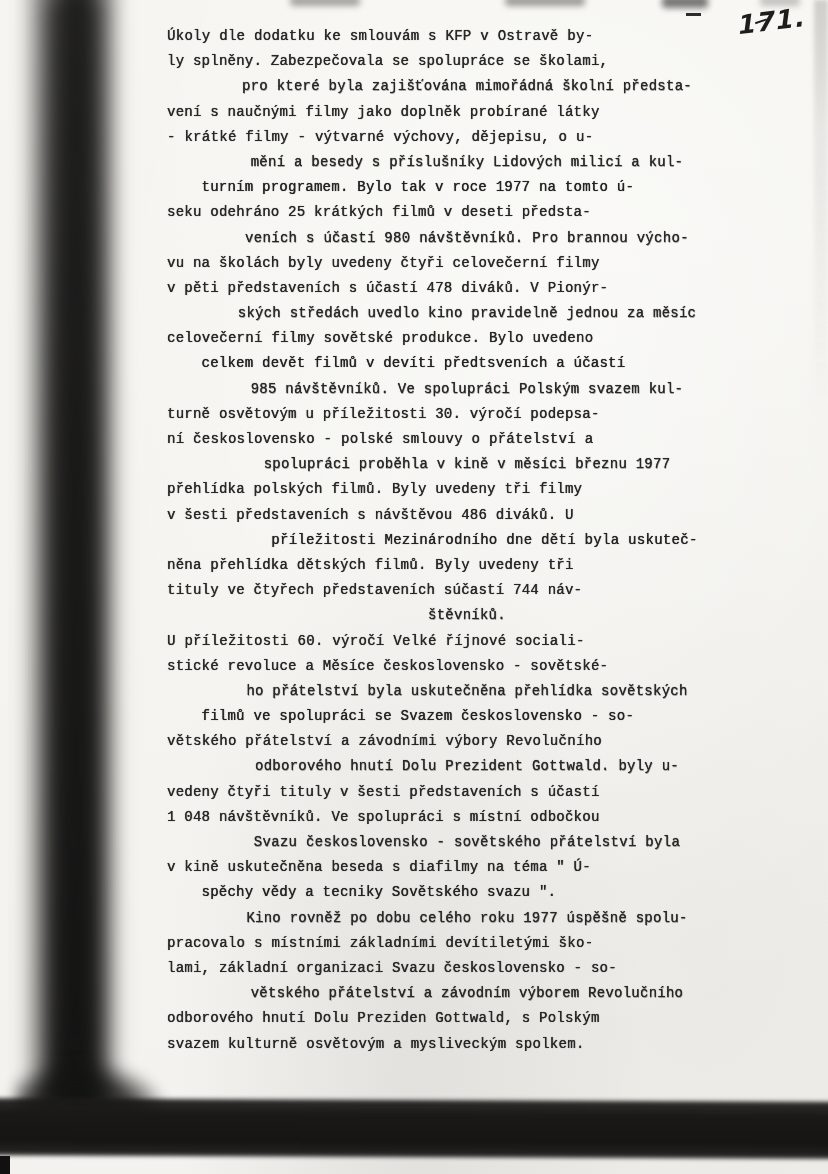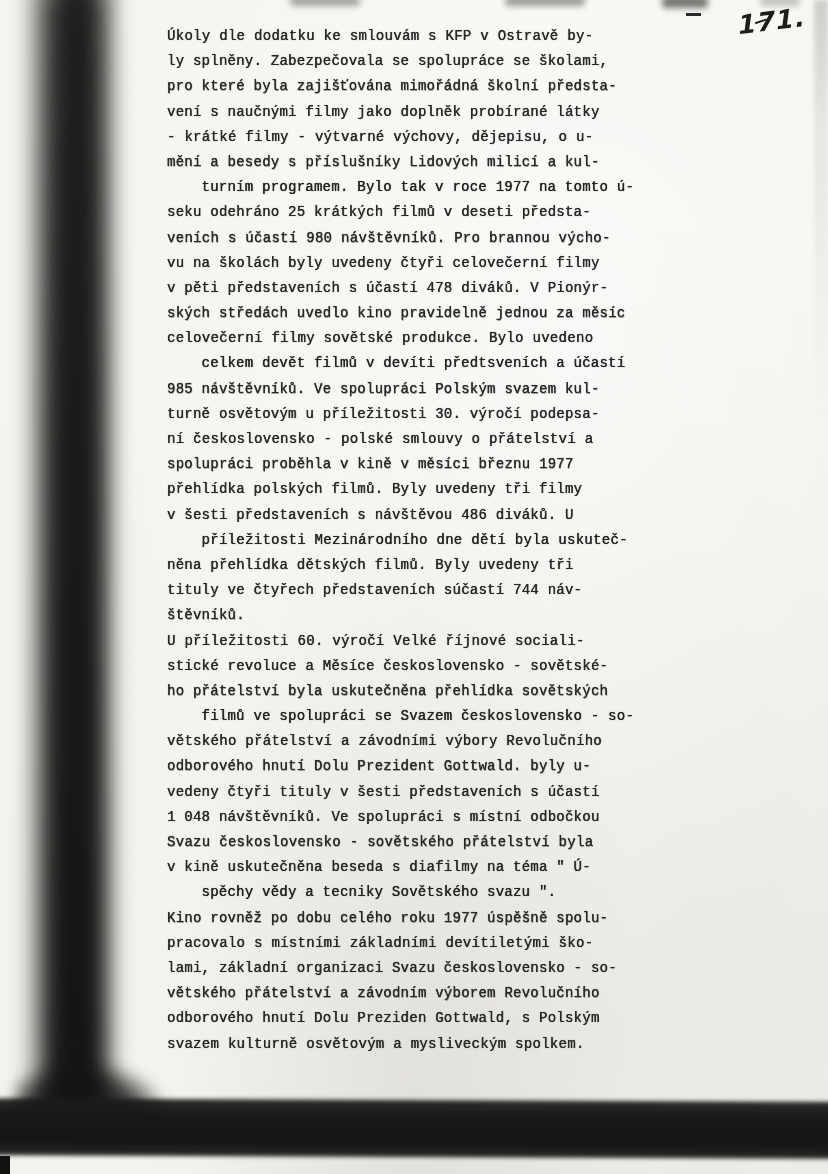--- a/index.html
+++ b/index.html
@@ -160,21 +160,21 @@
     letter-spacing: 0.25px;
     white-space: pre;
     text-shadow:
       0 0 0.8px rgba(20,20,20,0.85),
       0.4px 0.4px 0 rgba(30,30,30,0.35);
   }
   .tline {
     height: 25.2px;
   }
   
-  .tline:nth-child(3n) { transform: translateY(0.4px); }
+  .tline:nth-child(3n) { transform: translateY(0.4px); text-align: center; }
   .tline:nth-child(4n+1) { letter-spacing: 0.3px; }
   .tline:nth-child(7n) { filter: contrast(1.05); transform: translateX(0.5px); margin-left: 34px; }
 </style>
 </head>
 <body>
 
 <div class="binding-shadow"></div>
 <div class="binding-shadow-core"></div>
 <div class="binding-funnel"></div>
 <div class="bottom-band"></div>

